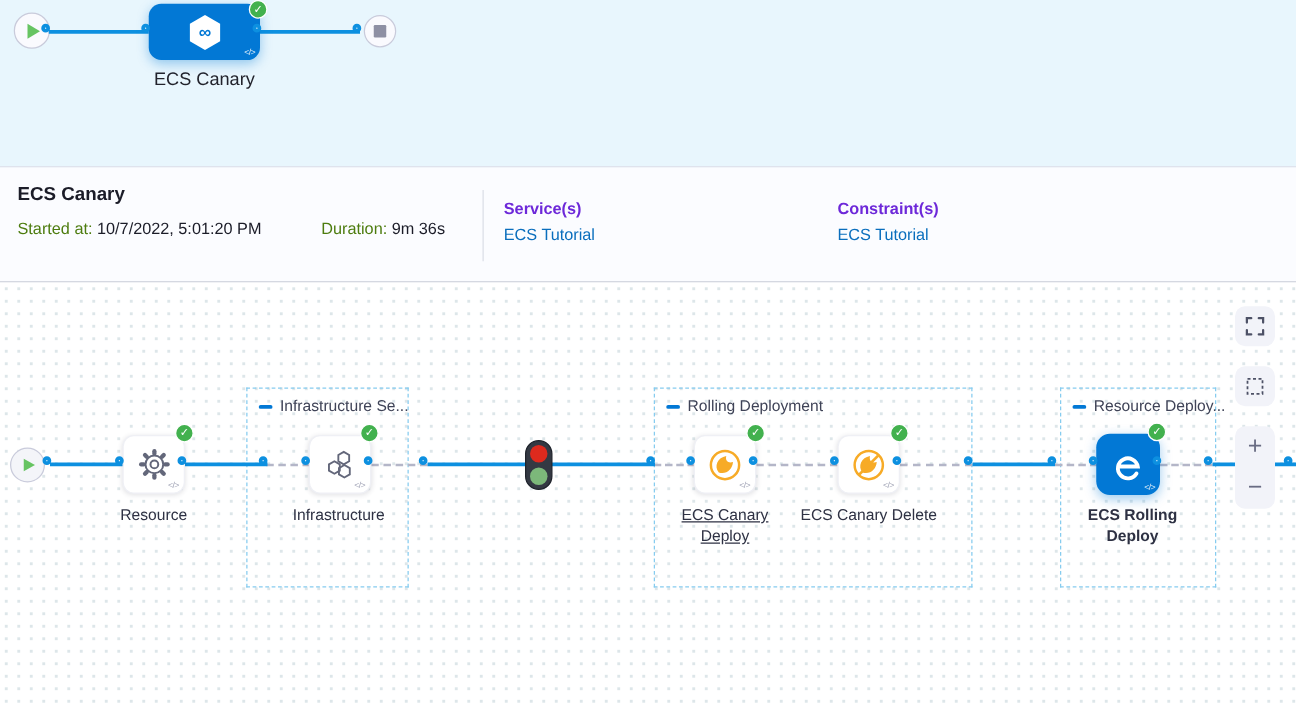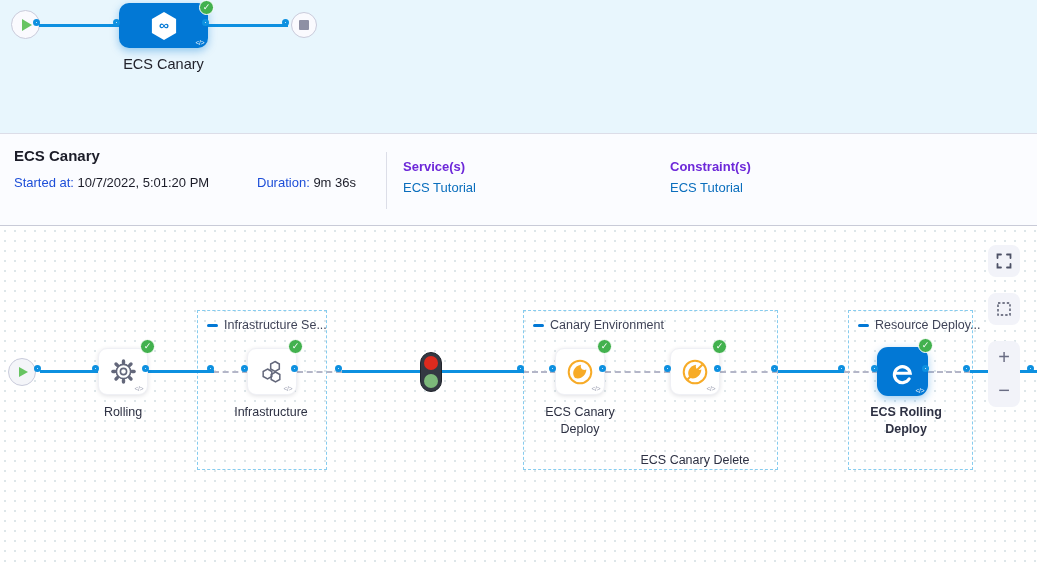--- a/index.html
+++ b/index.html
@@ -46,21 +46,21 @@
     position:absolute; left:103px; top:56px; width:121px; text-align:center;
     font-size:14.5px; color:#22232c;
   }
   
   .run-header {
     position:absolute; left:0; top:134px; width:1037px; height:92px;
     background:#fbfcff; border-bottom:1px solid #c9cbd8;
   }
   .rh-title { position:absolute; left:14px; top:13px; font-size:15px; font-weight:bold; color:#1b1c28; }
   .rh-row { position:absolute; top:41px; font-size:13px; color:#1b1c28; }
-  .rh-gray { color:#1d4ed8; }
+  .rh-gray { color:#4d7c0f; }
   .rh-divider { position:absolute; left:386px; top:18px; width:1px; height:57px; background:#dcdee8; }
   .rh-col-label { position:absolute; font-size:13px; font-weight:bold; color:#6d28d9; }
   .rh-link { position:absolute; font-size:13px; color:#0a6ebd; cursor:pointer; }
   
   .canvas {
     position:absolute; left:0; top:226px; width:1037px; height:338px; background:#fff;
     background-image:radial-gradient(circle,#dde6e9 1.1px,transparent 1.3px);
     background-size:10px 10px;
   }
   .wire { position:absolute; top:144px; height:3px; background:#0d90e0; z-index:2; }
@@ -164,21 +164,21 @@
 
     <div class="group-box" style="left:197px;width:130px;">
       <div class="group-head">
         <div class="group-dash"></div>
         <div class="group-label">Infrastructure Se...</div>
       </div>
     </div>
     <div class="group-box" style="left:523px;width:255px;">
       <div class="group-head">
         <div class="group-dash"></div>
-        <div class="group-label">Canary Environment</div>
+        <div class="group-label">Rolling Deployment</div>
       </div>
     </div>
     <div class="group-box" style="left:848px;width:125px;">
       <div class="group-head">
         <div class="group-dash"></div>
         <div class="group-label">Resource Deploy...</div>
       </div>
     </div>
 
     <div class="wire" style="left:40px;width:60px;"></div>
@@ -213,21 +213,21 @@
             <line x1="-6.1" y1="-6.1" x2="-7.5" y2="-7.5"></line>
               <line x1="6.1" y1="6.1" x2="7.5" y2="7.5"></line>
             <line x1="-6.1" y1="6.1" x2="-7.5" y2="7.5"></line>
               <line x1="6.1" y1="-6.1" x2="7.5" y2="-7.5"></line>
           </g>
         </g>
       </svg>
       <span class="code-glyph">&lt;/&gt;</span>
     </div>
     <div class="badge" style="left:140px;top:113px;">✓</div>
-    <div class="node-label" style="left:68px;">Rolling</div>
+    <div class="node-label" style="left:68px;">Resource</div>
 
     <div class="node-card" style="left:247px;">
       <svg width="28" height="28" viewBox="-14 -14 28 28">
         <g fill="none" stroke="#63677a" stroke-width="1.5">
           <path transform="translate(3,-5.5)" d="M0,-5 L4.33,-2.5 L4.33,2.5 L0,5 L-4.33,2.5 L-4.33,-2.5 Z"></path>
           <path transform="translate(-4.5,2)" d="M0,-5 L4.33,-2.5 L4.33,2.5 L0,5 L-4.33,2.5 L-4.33,-2.5 Z"></path>
           <path transform="translate(3.5,5)" d="M0,-5 L4.33,-2.5 L4.33,2.5 L0,5 L-4.33,2.5 L-4.33,-2.5 Z"></path>
         </g>
       </svg>
       <span class="code-glyph">&lt;/&gt;</span>
@@ -241,32 +241,32 @@
     </div>
 
     <div class="node-card" style="left:555px;">
       <svg width="28" height="28" viewBox="-14 -14 28 28">
         <circle r="11.3" fill="none" stroke="#f7ab27" stroke-width="2"></circle>
         <path d="M-5 6 C -9 1 -6 -6 1 -7.2 C 0 -3 3 -1.2 6.4 -2.4 C 6 3.4 1 8 -5 6 Z" fill="#f7ab27"></path>
       </svg>
       <span class="code-glyph">&lt;/&gt;</span>
     </div>
     <div class="badge" style="left:597px;top:113px;">✓</div>
-    <div class="node-label" style="left:525px;">ECS Canary Deploy</div>
+    <div class="node-label" style="left:525px;text-decoration:underline;">ECS Canary Deploy</div>
 
     <div class="node-card" style="left:670px;">
       <svg width="28" height="28" viewBox="-14 -14 28 28">
         <circle r="11.3" fill="none" stroke="#f7ab27" stroke-width="2"></circle>
         <path d="M-5 6 C -9 1 -6 -6 1 -7.2 C 0 -3 3 -1.2 6.4 -2.4 C 6 3.4 1 8 -5 6 Z" fill="#f7ab27"></path>
         <line x1="-7.5" y1="7.5" x2="7.5" y2="-7.5" stroke="#f7ab27" stroke-width="2.2"></line>
       </svg>
       <span class="code-glyph">&lt;/&gt;</span>
     </div>
     <div class="badge" style="left:712px;top:113px;">✓</div>
-    <div class="node-label" style="left:640px;margin-top:48px;">ECS Canary Delete</div>
+    <div class="node-label" style="left:640px;">ECS Canary Delete</div>
 
     <div class="node-card blue" style="left:877px;">
       <svg width="28" height="28" viewBox="-14 -14 28 28">
         <path d="M-7.2 1.2 H7.2 A 8 8 0 1 0 6.2 6.8" fill="none" stroke="#ffffff" stroke-width="3.1" stroke-linecap="round"></path>
       </svg>
       <span class="code-glyph on-blue">&lt;/&gt;</span>
     </div>
     <div class="badge" style="left:918px;top:112px;">✓</div>
     <div class="node-label" style="left:851px;font-weight:bold;">ECS Rolling Deploy</div>
 

